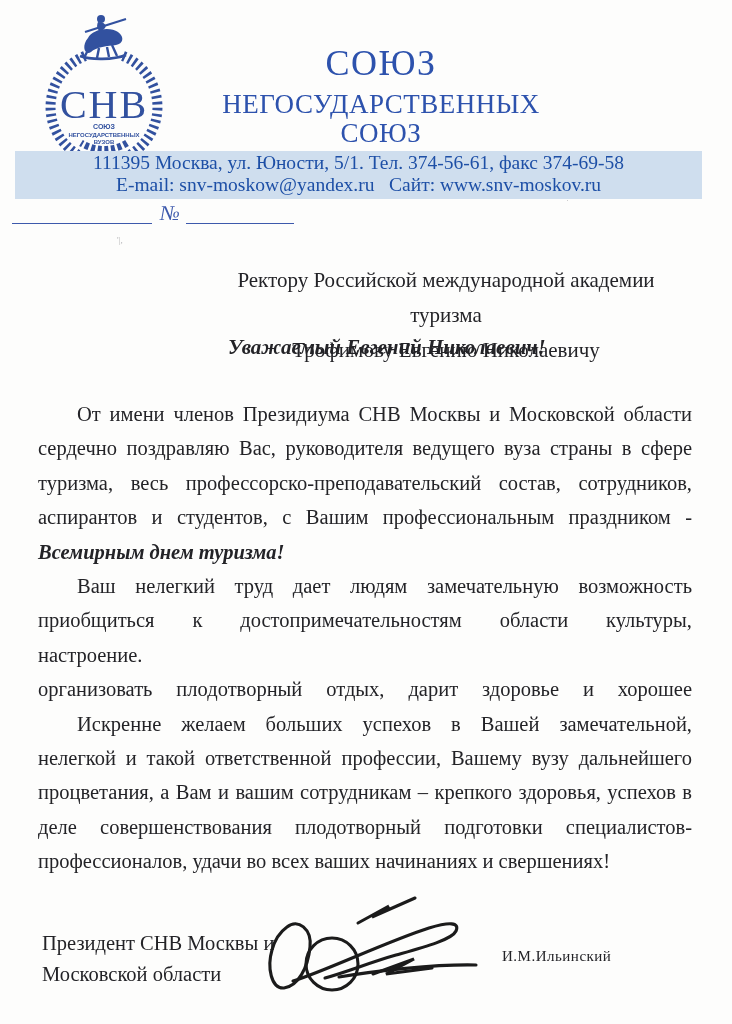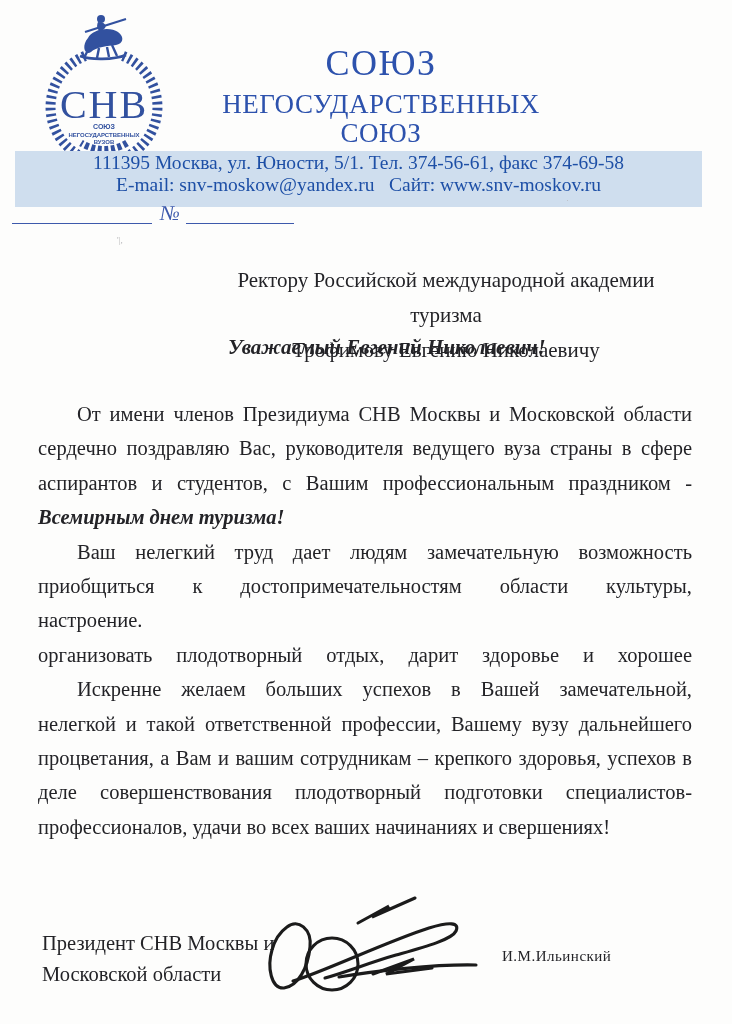--- a/index.html
+++ b/index.html
@@ -24,21 +24,21 @@
   
   .logo{position:absolute;left:28px;top:10px;width:152px;height:160px;}
   .org-title{
     position:absolute;left:183px;top:44px;width:396px;
     text-align:center;color:var(--brand_blue);line-height:1.08;
   }
   .org-title .l1{font-size:36px;letter-spacing:1.5px;}
   .org-title .l2{font-size:27px;letter-spacing:0.5px;margin-top:7px;}
   .org-title .l3{font-size:21px;letter-spacing:0.5px;margin-top:9px;}
   .band{
-    position:absolute;left:15px;top:151px;width:687px;height:56px;
+    position:absolute;left:15px;top:151px;width:687px;height:48px;
     background:var(--band_bg);color:var(--band_text);
     text-align:center;font-size:19.5px;line-height:21.5px;padding-top:1px;
     box-sizing:border-box;
   }
   .ref-line{
     position:absolute;left:12px;top:200px;height:24px;
     display:flex;align-items:flex-end;color:var(--rule_blue);
   }
   .ref-rule{display:inline-block;border-bottom:1.7px solid var(--rule_blue);height:20px;}
   .ref-rule.r1{width:140px;}
@@ -127,20 +127,21 @@
     <div>Ректору Российской международной академии туризма</div>
     <div>Трофимову Евгению Николаевичу</div>
   </div>
 
   <div class="salutation">Уважаемый Евгений Николаевич!</div>
 
   <div class="letter-body">
       <div>
         <div class="line indent">От имени членов Президиума СНВ Москвы и Московской области</div>
         <div class="line">сердечно поздравляю Вас, руководителя ведущего  вуза страны в сфере</div>
+        <div class="line">туризма,  весь профессорско-преподавательский состав, сотрудников,</div>
         <div class="line">аспирантов и студентов, с Вашим профессиональным праздником -</div>
         <div class="line last emph">Всемирным днем туризма!</div>
       </div>
       <div>
         <div class="line indent">Ваш нелегкий труд  дает людям  замечательную возможность</div>
         <div class="line">приобщиться  к  достопримечательностям  области  культуры,</div>
         <div class="line last">настроение.</div>
         <div class="line">организовать плодотворный отдых, дарит  здоровье и  хорошее</div>
       </div>
       <div>

